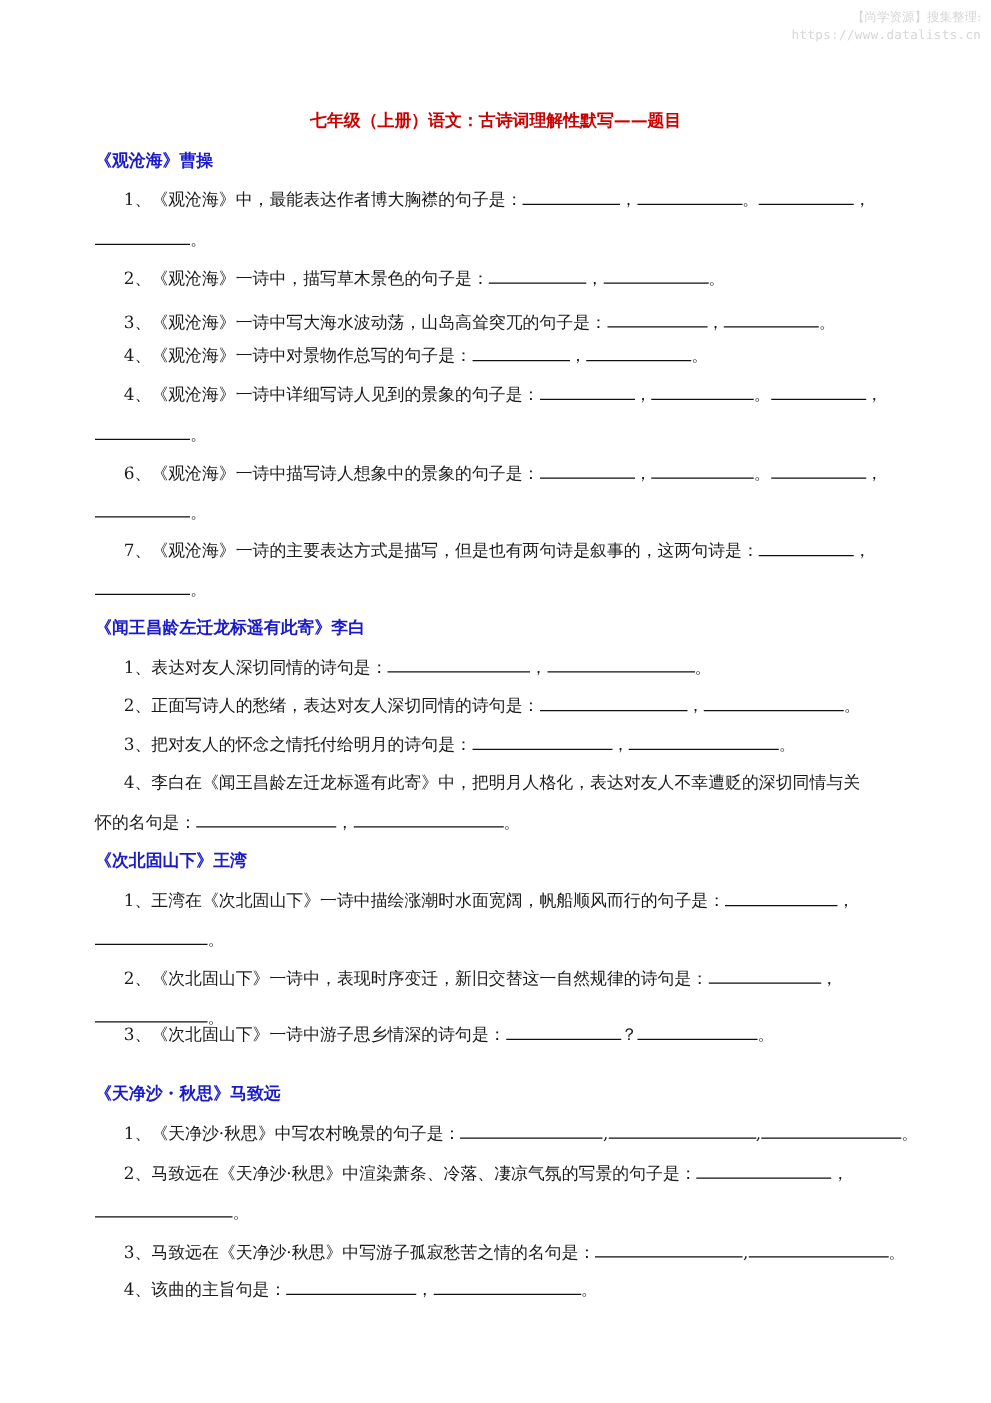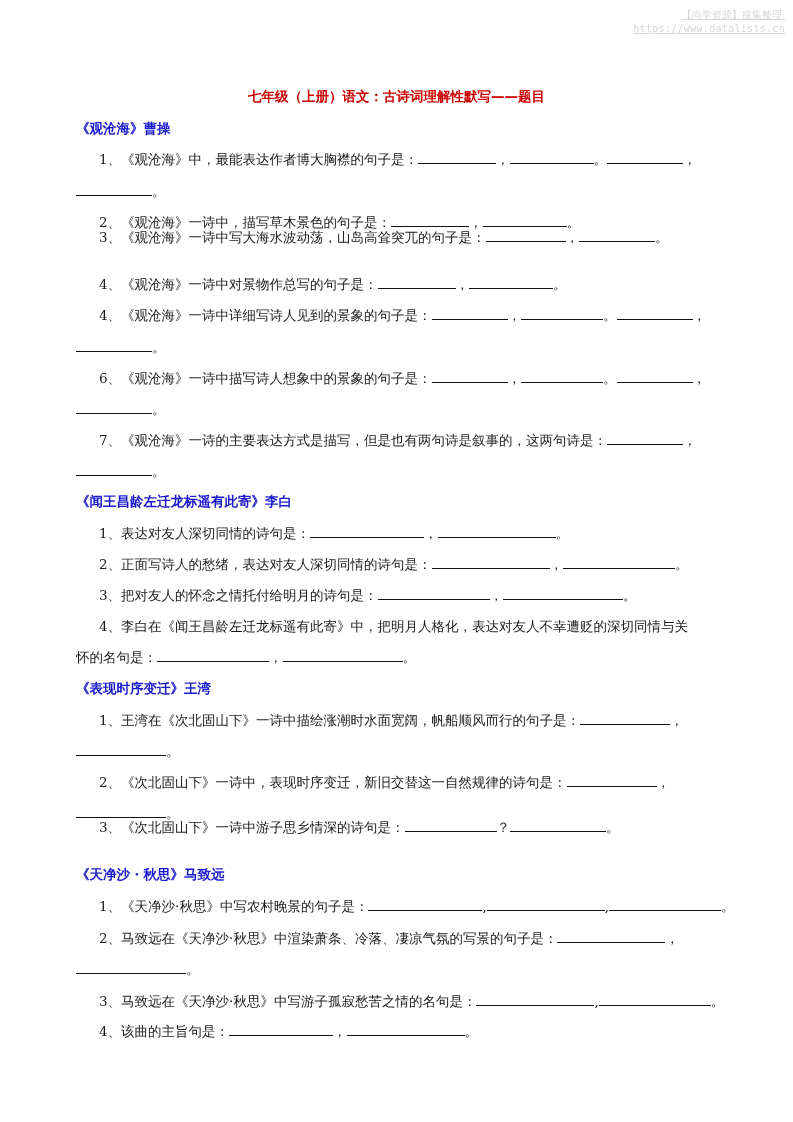--- a/index.html
+++ b/index.html
@@ -1,19 +1,19 @@
 <!DOCTYPE html>
 <html><head>
 <meta charset="utf-8">
 <style>
   html, body { margin:0; padding:0; background:#ffffff; }
   body { width:793px; height:1122px; position:relative; overflow:hidden;
          font-family:"DejaVu Serif","Liberation Serif",serif; color:#1a1a1a; }
   .watermark { position:absolute; right:8px; top:8px; text-align:right;
-               color:#d6d6d6; font-size:10px; line-height:14px;text-decoration:underline; }
+               color:#d6d6d6; font-size:10px; line-height:14px; }
   .watermark .wm-url { font-family:"DejaVu Sans Mono","Liberation Mono",monospace; font-size:10px; letter-spacing:0.3px; }
   .title { position:absolute; left:0; width:793px; top:88px; text-align:center;
            color:#cc0000; font-weight:bold; font-size:13.5px;
            font-family:"DejaVu Sans","Liberation Sans",sans-serif; }
   .section-head { position:absolute; left:76px; color:#1a1acc; font-weight:bold; font-size:13.5px;
                   font-family:"DejaVu Sans","Liberation Sans",sans-serif; white-space:nowrap; }
   .line { position:absolute; font-size:13.5px; white-space:nowrap; line-height:18px; }
   .indent { left:99px; }
   .flush { left:76px; }
   .blank { display:inline-block; border-bottom:1.2px solid #111; height:13px; vertical-align:baseline; }
@@ -35,21 +35,21 @@
   <span>1、《观沧海》中，最能表达作者博大胸襟的句子是：</span><span class="blank" style="width:78px"></span><span class="punct">，</span><span class="blank" style="width:84px"></span><span class="punct">。</span><span class="blank" style="width:76px"></span><span class="punct">，</span>
 </div>
 <div class="line flush" style="top:182px">
   <span class="blank" style="width:76px"></span><span class="punct">。</span>
 </div>
 
 <div class="line indent" style="top:213px">
   <span>2、《观沧海》一诗中，描写草木景色的句子是：</span><span class="blank" style="width:78px"></span><span class="punct">，</span><span class="blank" style="width:84px"></span><span class="punct">。</span>
 </div>
 
-<div class="line indent" style="top:228px">
+<div class="line indent" style="top:248px">
   <span>3、《观沧海》一诗中写大海水波动荡，山岛高耸突兀的句子是：</span><span class="blank" style="width:80px"></span><span class="punct">，</span><span class="blank" style="width:76px"></span><span class="punct">。</span>
 </div>
 
 <div class="line indent" style="top:275px">
   <span>4、《观沧海》一诗中对景物作总写的句子是：</span><span class="blank" style="width:78px"></span><span class="punct">，</span><span class="blank" style="width:84px"></span><span class="punct">。</span>
 </div>
 
 <div class="line indent" style="top:306px">
   <span>4、《观沧海》一诗中详细写诗人见到的景象的句子是：</span><span class="blank" style="width:76px"></span><span class="punct">，</span><span class="blank" style="width:82px"></span><span class="punct">。</span><span class="blank" style="width:76px"></span><span class="punct">，</span>
 </div>
@@ -85,21 +85,21 @@
   <span>3、把对友人的怀念之情托付给明月的诗句是：</span><span class="blank" style="width:112px"></span><span class="punct">，</span><span class="blank" style="width:120px"></span><span class="punct">。</span>
 </div>
 
 <div class="line indent" style="top:617px">
   <span>4、李白在《闻王昌龄左迁龙标遥有此寄》中，把明月人格化，表达对友人不幸遭贬的深切同情与关</span>
 </div>
 <div class="line flush" style="top:648px">
   <span>怀的名句是：</span><span class="blank" style="width:112px"></span><span class="punct">，</span><span class="blank" style="width:120px"></span><span class="punct">。</span>
 </div>
 
-<div class="section-head" style="top:680px">《表现时序变迁》王湾</div>
+<div class="section-head" style="top:680px">《次北固山下》王湾</div>
 
 <div class="line indent" style="top:711px">
   <span>1、王湾在《次北固山下》一诗中描绘涨潮时水面宽阔，帆船顺风而行的句子是：</span><span class="blank" style="width:90px"></span><span class="punct">，</span>
 </div>
 <div class="line flush" style="top:742px">
   <span class="blank" style="width:90px"></span><span class="punct">。</span>
 </div>
 
 <div class="line indent" style="top:773px">
   <span>2、《次北固山下》一诗中，表现时序变迁，新旧交替这一自然规律的诗句是：</span><span class="blank" style="width:90px"></span><span class="punct">，</span>

